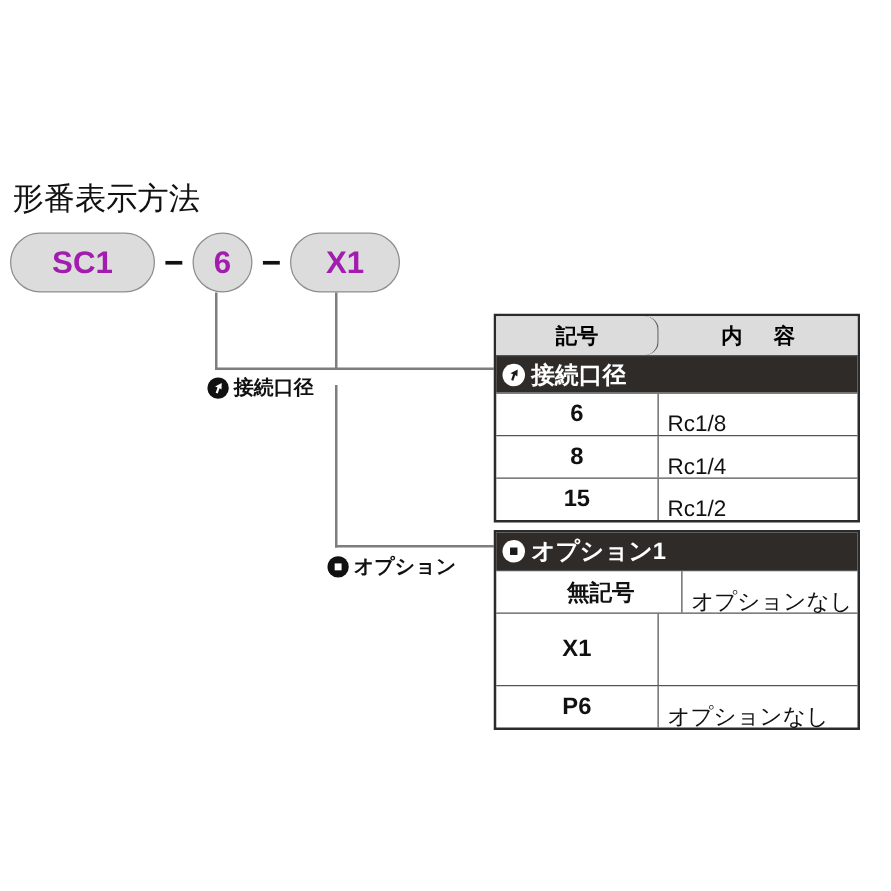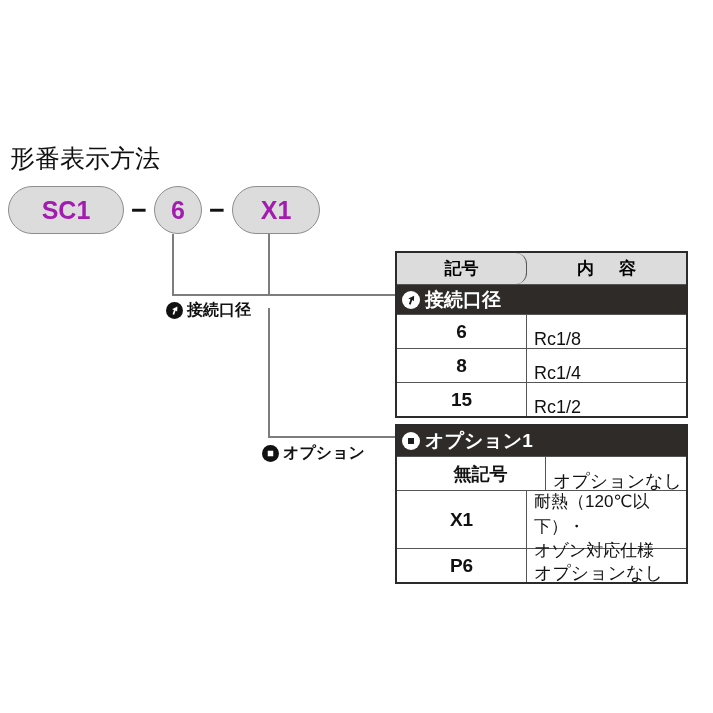--- a/index.html
+++ b/index.html
@@ -303,24 +303,20 @@
 
     <div class="trow data-row">
       <div class="cell-sym sym-jp">無記号</div>
       <div class="cell-desc">
         <span class="desc-line">オプションなし</span>
       </div>
     </div>
 
     <div class="trow data-row tall">
       <div class="cell-sym">X1</div>
-      <div class="cell-desc">
-        <span class="desc-line">耐熱（120℃以下）・</span>
-        <span class="desc-line">オゾン対応仕様</span>
-      </div>
     </div>
 
     <div class="trow data-row">
       <div class="cell-sym">P6</div>
       <div class="cell-desc">
         <span class="desc-line">オプションなし</span>
       </div>
     </div>
   </div>
 

